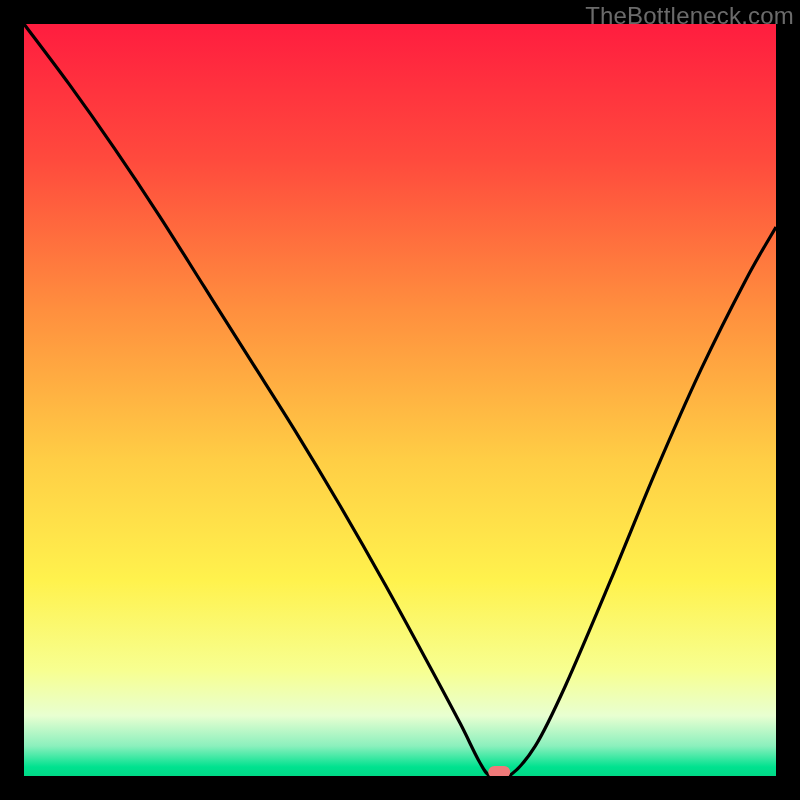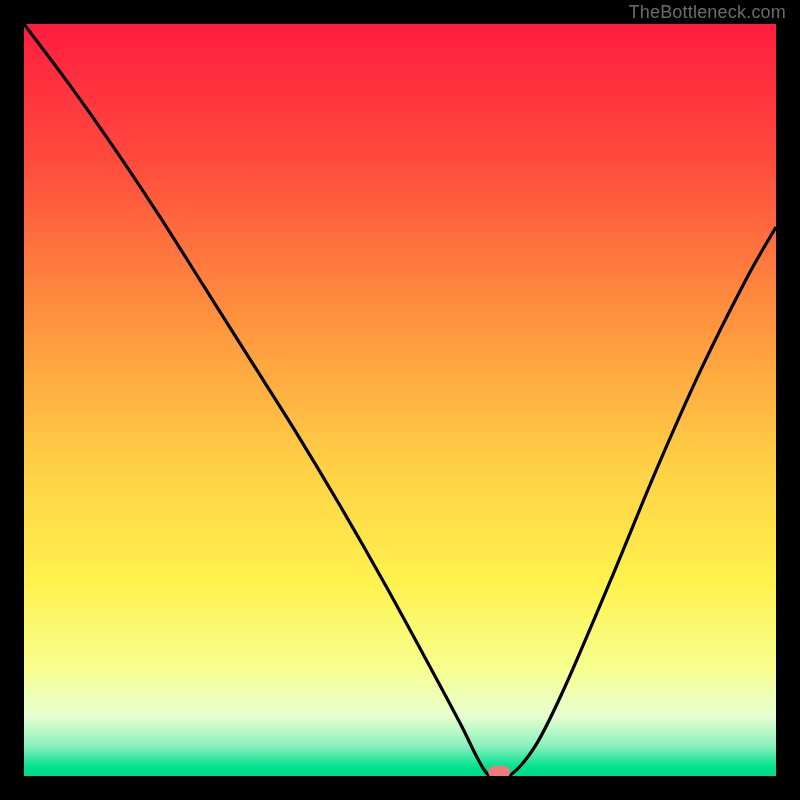--- a/index.html
+++ b/index.html
@@ -20,23 +20,23 @@
     position: absolute;
     left: 24px;
     top: 24px;
     width: 752px;
     height: 752px;
     overflow: hidden;
   }
   .watermark {
     position: absolute;
     top: 2px;
-    right: 14px;
+    right: 6px;
     font-family: Arial, Helvetica, sans-serif;
-    font-size: 18px;
+    font-size: 24px;
     font-weight: 500;
     color: #6b6b6b;
     letter-spacing: 0.2px;
   }
   svg {
     display: block;
   }
 </style>
 </head>
 <body>

